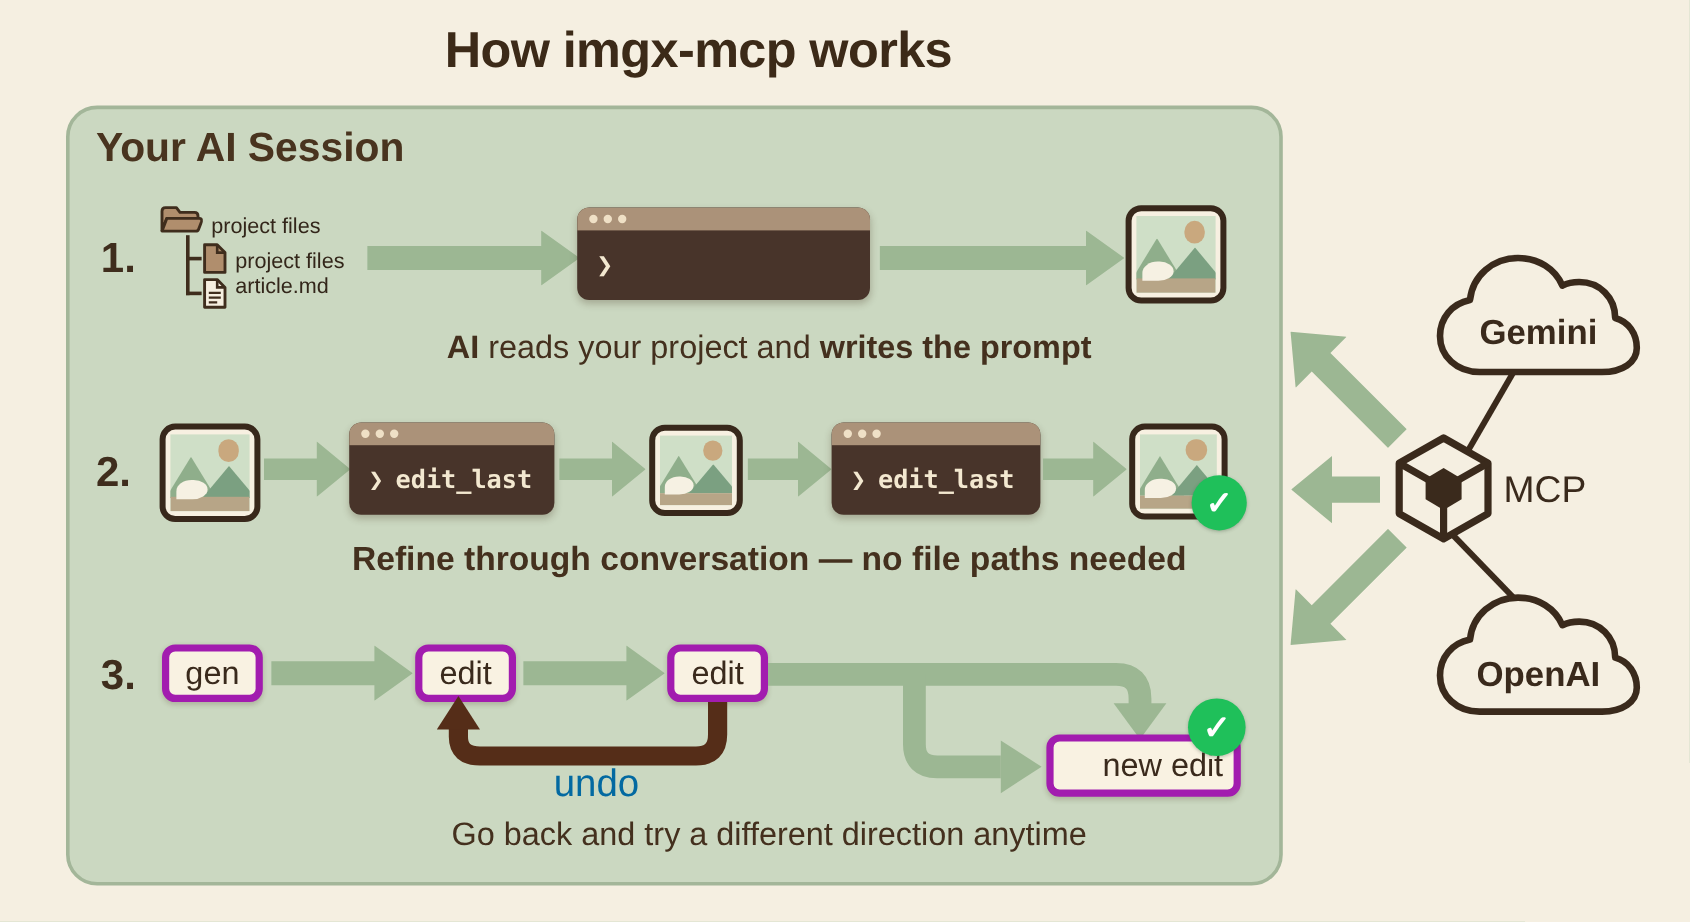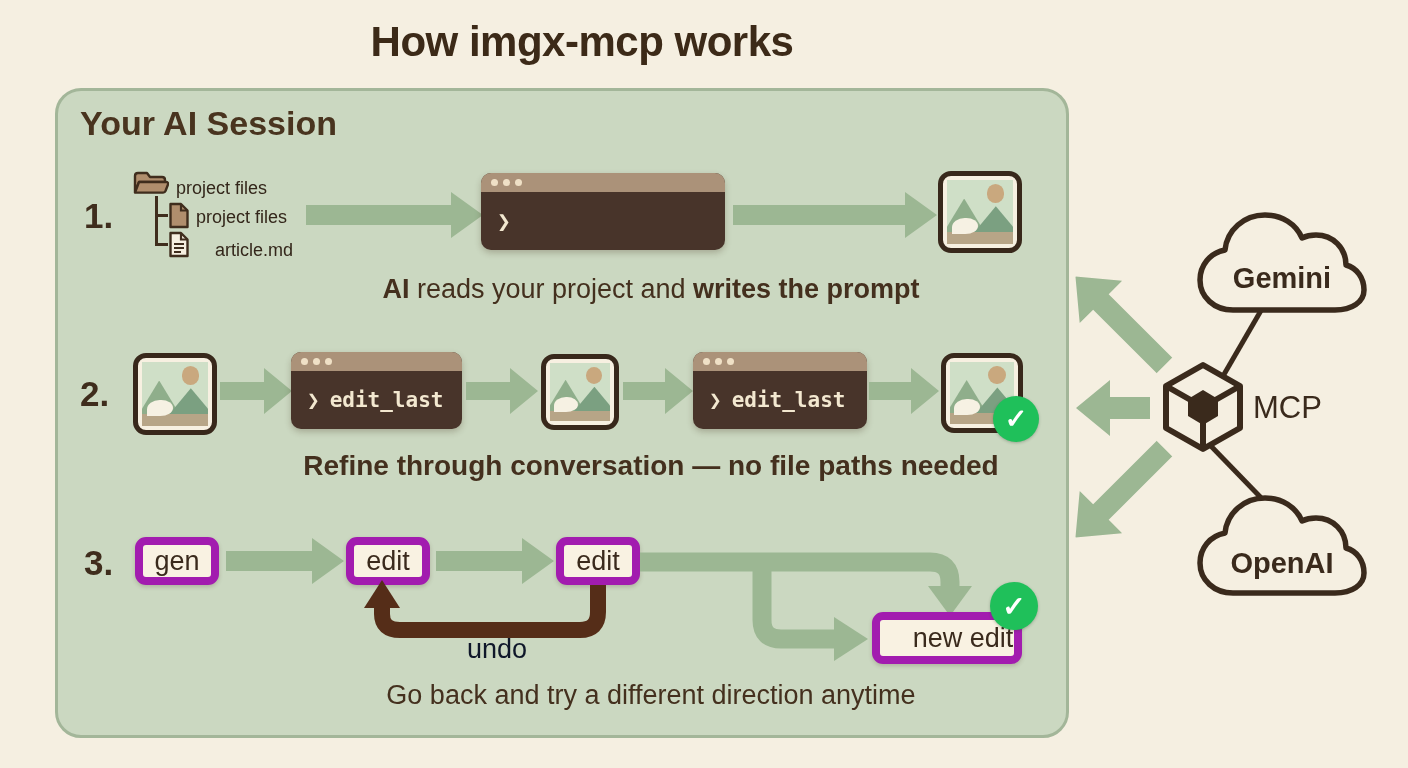--- a/index.html
+++ b/index.html
@@ -23,21 +23,21 @@
     background:#cbd8c1; border:3px solid #a3b699; border-radius:26px;
     box-sizing:border-box;
   }
   .panel-heading {
     position:absolute; left:80px; top:104px;
     font-size:34px; font-weight:bold; color:#49341f;text-align:center;
   }
   .step-num { position:absolute; font-size:35px; font-weight:bold; color:#3f2d1d; }
 
   
-  .caption { position:absolute; left:55px; width:1192px; text-align:center; color:#44301e; }
+  .caption { position:absolute; left:45px; width:1192px; text-align:center; color:#44301e; }
   .cap1 { top:274px; font-size:27px; }
   .cap1 .b { font-weight:bold; }
   .cap2 { top:450px; font-size:28px; font-weight:bold; }
   .cap3 { top:680px; font-size:27px; }
 
   
   .tree-label { position:absolute; font-size:18px; color:#33261a; }
   .tree-line { position:absolute; background:#3f2d1d; }
 
   
@@ -68,29 +68,29 @@
   
   .badge {
     position:absolute; border-radius:50%; background:#1fc05a; color:#ffffff;
     display:flex; align-items:center; justify-content:center;
     font-weight:bold; box-shadow:0 1px 3px rgba(40,60,40,0.3);
   }
   .badge::after { content:"✓"; }
 
   
   .node {
-    position:absolute; background:#f9f2e2; border:8px solid #a21caf; border-radius:11px;
+    position:absolute; background:#f9f2e2; border:6px solid #a21caf; border-radius:11px;
     box-sizing:border-box; display:flex; align-items:center; justify-content:center;
     font-size:27px; color:#3a2a1c; box-shadow:0 2px 4px rgba(60,40,20,0.2);
   }
 
   .garr { position:absolute; }
   .garr polygon { fill:#9cb793; }
 
-  .undo-label { position:absolute; left:427px; top:634px; width:140px; text-align:center; font-size:27px; color:#0f172a; }
+  .undo-label { position:absolute; left:427px; top:634px; width:140px; text-align:center; font-size:32px; color:#0369a1; }
 
   
   .cloud-label { position:absolute; width:170px; text-align:center; font-size:29px; font-weight:bold; color:#3a2a1c; }
   .mcp-label { position:absolute; left:1253px; top:390px; font-size:31px; font-weight:normal; color:#3a2a1c; }
 </style>
 </head>
 <body>
 
 <div class="title">How imgx-mcp works</div>
 
@@ -113,21 +113,21 @@
   <path d="M2.5,2 H13 L19.5,8.5 V25 H2.5 Z" fill="#b08e6d" stroke="#3f2d1d" stroke-width="2.4" stroke-linejoin="round"></path>
   <path d="M13,2 V8.5 H19.5" fill="none" stroke="#3f2d1d" stroke-width="2.2"></path>
 </svg>
 <div class="tree-label" style="left:196px; top:207px;">project files</div>
 
 <svg class="abs" style="left:168px; top:231px;" width="22" height="27" viewBox="0 0 22 27">
   <path d="M2.5,2 H13 L19.5,8.5 V25 H2.5 Z" fill="#f6efe0" stroke="#3f2d1d" stroke-width="2.4" stroke-linejoin="round"></path>
   <path d="M13,2 V8.5 H19.5" fill="none" stroke="#3f2d1d" stroke-width="2.2"></path>
   <path d="M6,13 H16 M6,17 H16 M6,21 H13" stroke="#3f2d1d" stroke-width="1.8"></path>
 </svg>
-<div class="tree-label" style="left:196px; top:240px;margin-left:19px;">article.md</div>
+<div class="tree-label" style="left:196px; top:228px;">article.md</div>
 
 <svg class="garr" style="left:306px; top:192px;" width="177" height="46">
   <polygon points="0,13 145,13 145,0 177,23 145,46 145,33 0,33"></polygon>
 </svg>
 
 <div class="terminal" style="left:481px; top:173px; width:244px; height:77px;">
   <div class="tbar">
     <span class="tdot"></span>
     <span class="tdot"></span>
     <span class="tdot"></span>
@@ -258,21 +258,21 @@
 </svg>
 <div class="undo-label">undo</div>
 
 <svg class="abs" style="left:638px; top:540px;" width="335" height="135">
   <path d="M2,22 H292 Q312,22 312,42 V48" fill="none" stroke="#9cb793" stroke-width="19"></path>
   <polygon points="290,46 334,46 312,76" fill="#9cb793"></polygon>
   <path d="M124,22 V80 Q124,99 143,99 H196" fill="none" stroke="#9cb793" stroke-width="19"></path>
   <polygon points="196,77 196,121 230,99" fill="#9cb793"></polygon>
 </svg>
 
-<div class="node" style="left:872px; top:612px; width:150px; height:52px;padding-left:32px;">
+<div class="node" style="left:872px; top:612px; width:162px; height:52px;padding-left:32px;">
   <span>new edit</span>
 </div>
 <div class="badge" style="left:990px; top:582px; width:48px; height:48px; font-size:28px;"></div>
 
 <div class="caption cap3">Go back and try a different direction anytime</div>
 
 <svg class="garr" style="left:1057px; top:291px; transform:rotate(45deg);" width="126" height="60">
   <polygon points="126,19 36,19 36,0 0,30 36,60 36,41 126,41"></polygon>
 </svg>
 <svg class="garr" style="left:1076px; top:380px;" width="74" height="56">

